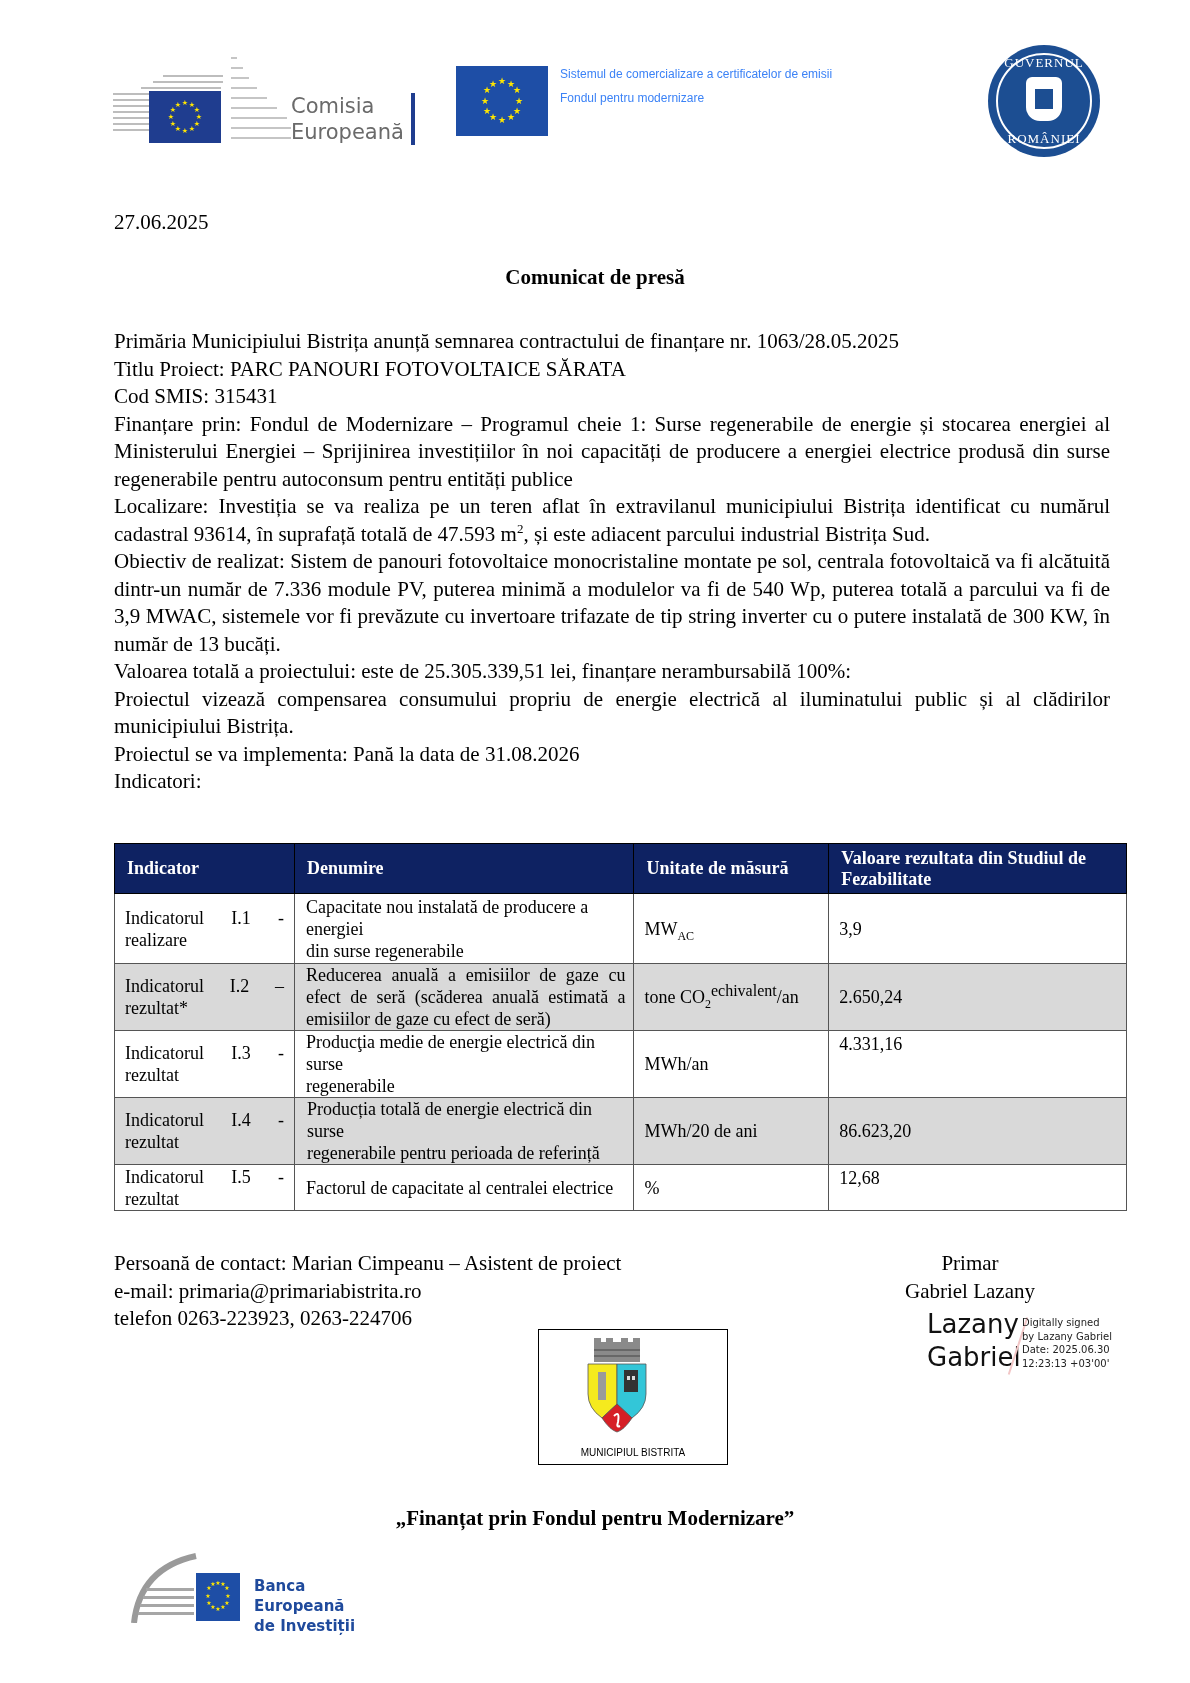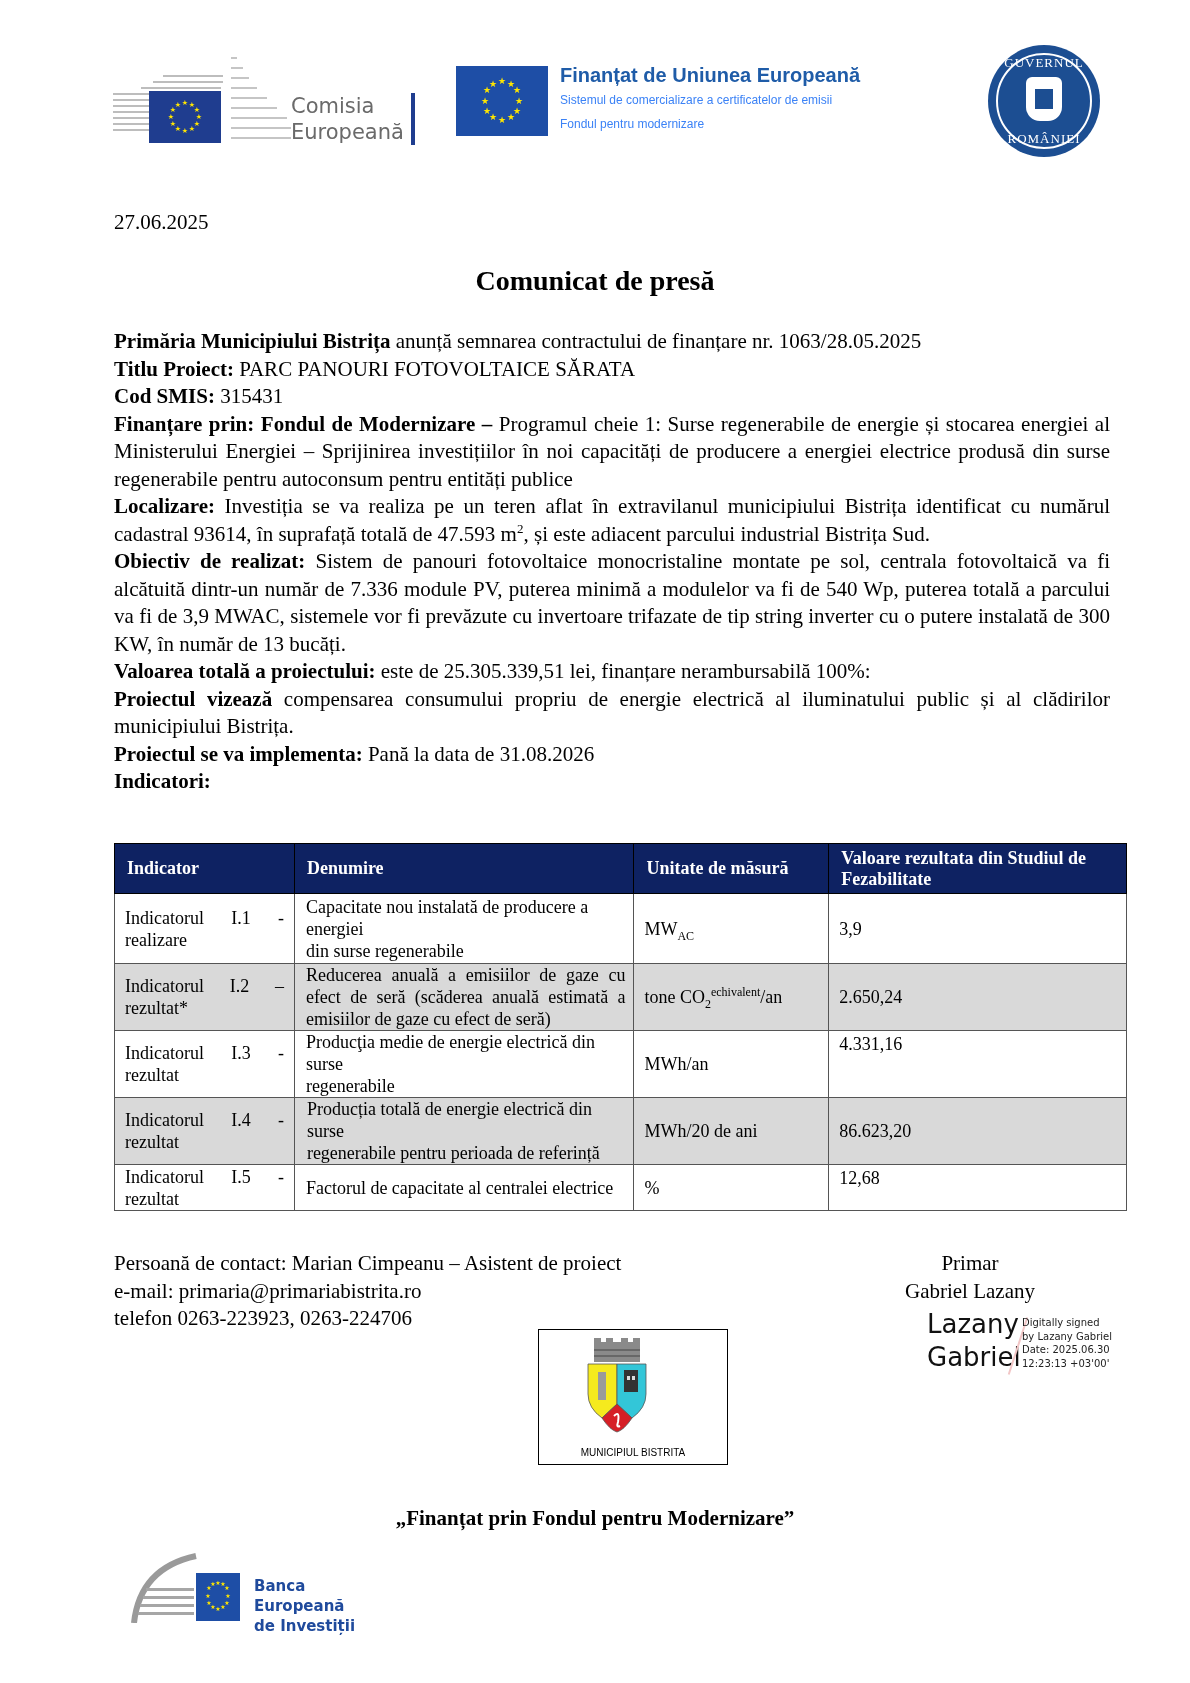--- a/index.html
+++ b/index.html
@@ -24,41 +24,41 @@
 
   .gov-seal { position: absolute; left: 988px; top: 45px; width: 112px; height: 112px; border-radius: 50%; background: #1c4e92; }
   .gov-inner { position: absolute; left: 8px; top: 8px; width: 96px; height: 96px; border-radius: 50%; border: 2px solid #fff; }
   .gov-text-top { position: absolute; left: 0; top: 10px; width: 100%; text-align: center; font-size: 13px; color: #fff; letter-spacing: 1px; font-family: "Liberation Serif", serif; }
   .gov-text-bot { position: absolute; left: 0; bottom: 10px; width: 100%; text-align: center; font-size: 13px; color: #fff; letter-spacing: 1px; font-family: "Liberation Serif", serif; }
   .gov-eagle { position: absolute; left: 38px; top: 32px; width: 36px; height: 44px; background: #fff; border-radius: 6px 6px 14px 14px; }
   .gov-eagle::after { content: ""; position: absolute; left: 9px; top: 12px; width: 18px; height: 20px; background: #1c4e92; }
 
   
   .date { position: absolute; left: 114px; top: 210px; font-size: 21px; }
-  .doc-title { position: absolute; left: 0; width: 1190px; top: 265px; text-align: center; font-size: 28px; font-weight: bold; }
+  .doc-title { position: absolute; left: 0; width: 1190px; top: 265px; text-align: center; font-size: 21px; font-weight: bold; }
 
   .body-text { position: absolute; left: 114px; top: 328px; width: 996px; font-size: 21px; line-height: 27.5px; }
   .body-text p { text-align: justify; }
-  .body-text b { font-weight: bold; }
+  .body-text b { font-weight: normal; }
   .body-text sup { font-size: 13px; vertical-align: super; line-height: 0; }
 
   
   .ind-table { position: absolute; left: 114px; top: 843px; width: 1013px; border-collapse: collapse; font-size: 18px; line-height: 22px; }
   .ind-table th { background: #0e2262; color: #fff; font-weight: bold; text-align: left; padding: 2px 12px; height: 50px; border: 1.5px solid #000; vertical-align: middle; line-height: 21px; }
   .ind-table td { border: 1.5px solid #555; padding: 0 10px; vertical-align: middle; }
   .ind-table tr.shade td { background: #d9d9d9; }
   .ind-table td.top { vertical-align: top; padding-top: 2px; }
   .c1 { width: 180px; }
   .c2 { width: 340px; }
   .c3 { width: 195px; }
   .c4 { width: 298px; }
   .ind-label { display: flex; justify-content: space-between; }
   .ind-table td.desc { padding: 0 8px 0 11px; text-align: justify; line-height: 22px; }
   sub.s { font-size: 12px; vertical-align: sub; line-height: 0; }
-  sup.s { font-size: 12px; vertical-align: super; line-height: 0; }
+  sup.s { font-size: 16px; vertical-align: super; line-height: 0; }
 
   
   .contact { position: absolute; left: 114px; top: 1250px; font-size: 21px; line-height: 27.5px; }
   .signature { position: absolute; left: 860px; top: 1250px; width: 220px; text-align: center; font-size: 21px; line-height: 27.5px; }
   .digi { position: absolute; left: 887px; top: 1308px; width: 200px; height: 66px; margin-left: 40px; }
   .digi-name { position: absolute; left: 0; top: 0; font-family: "DejaVu Sans", sans-serif; font-size: 26px; line-height: 33px; color: #111; }
   .digi-mark { position: absolute; left: 90px; top: 8px; width: 2px; height: 60px; background: #f2c6c6; transform: rotate(18deg); }
   .digi-meta { position: absolute; left: 95px; top: 8px; font-family: "DejaVu Sans", sans-serif; font-size: 10px; line-height: 13.5px; color: #222; }
 
   .crest-box { position: absolute; left: 538px; top: 1329px; width: 190px; height: 136px; border: 1.5px solid #000; }
@@ -136,21 +136,20 @@
         <text x="37" y="54">★</text>
         <text x="31" y="48">★</text>
       <text x="29" y="38">★</text>
         <text x="31" y="27">★</text>
         <text x="37" y="21">★</text>
     </g>
   </svg>
 </div>
 
 <div class="fm-block">
-  <div class="fm-title">Finanțat de Uniunea Europeană</div>
   <div class="fm-sub">Sistemul de comercializare a certificatelor de emisii</div>
   <div class="fm-sub">Fondul pentru modernizare</div>
 </div>
 
 <div class="gov-seal">
   <div class="gov-inner"></div>
   <div class="gov-text-top">GUVERNUL</div>
   <div class="gov-eagle"></div>
   <div class="gov-text-bot">ROMÂNIEI</div>
 </div>

